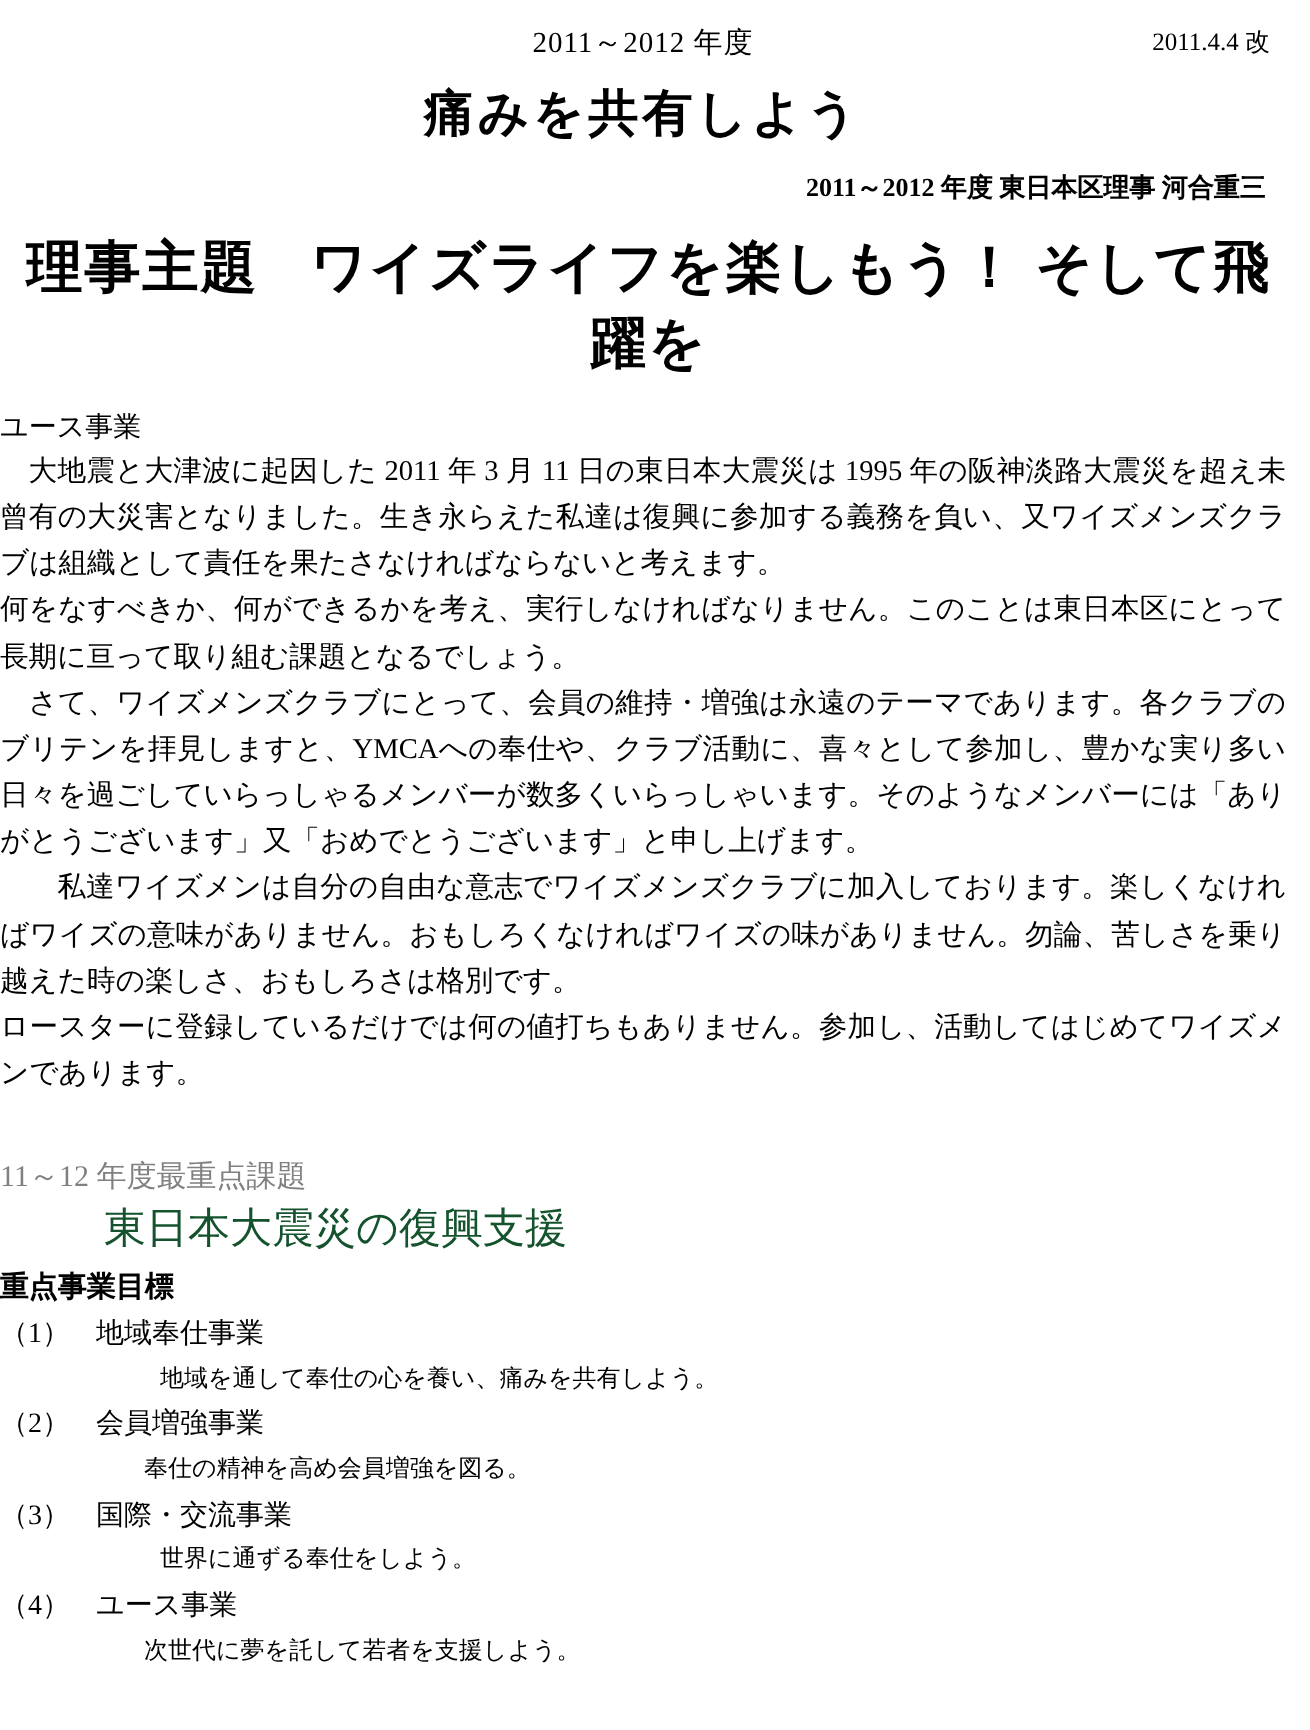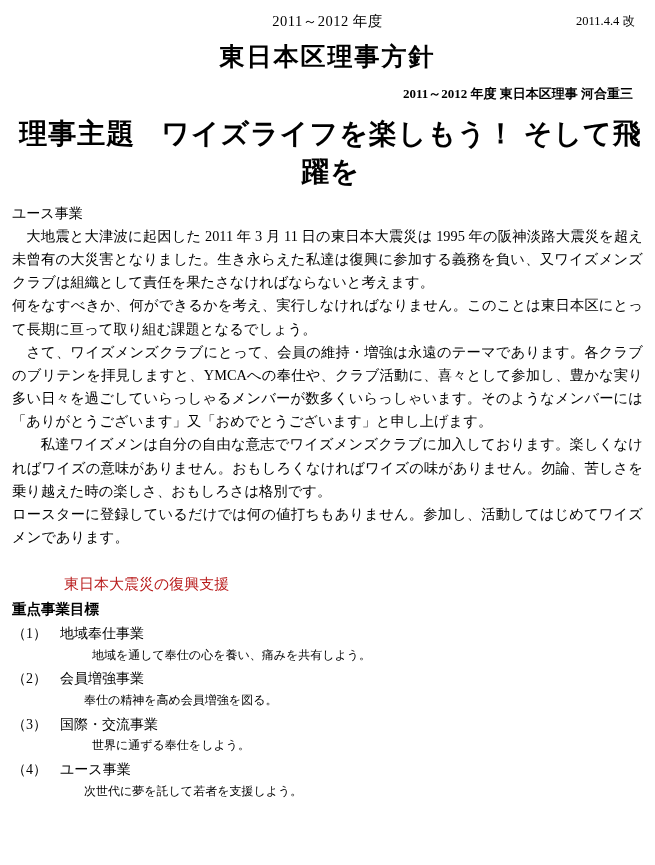--- a/index.html
+++ b/index.html
@@ -12,21 +12,21 @@
     height: 865px;
     font-family: "Liberation Serif", "DejaVu Serif", serif;
     color: #000000;
     overflow: hidden;
   }
   .page {
     position: relative;
     width: 655px;
     height: 865px;
     box-sizing: border-box;
-    padding: 10px 12px 0 12px;
+    padding: 10px 12px 0 0;
     font-family: Liberation Serif, serif;
   }
 
   
   .header-row {
     position: relative;
     height: 24px;
   }
   .fiscal-year {
     position: absolute;
@@ -89,22 +89,22 @@
 
   .spacer-lg { height: 26px; }
 
   .gray-heading {
     color: #808080;
     font-size: 15px;
     margin-top: 4px;
     margin-bottom: 2px;
   }
   .gray-sub {
-    color: #b91c1c;
-    font-size: 15px;
+    color: #14532d;
+    font-size: 21px;
     margin-left: 52px;
     margin-bottom: 6px;
   }
   .bold-heading {
     font-size: 14.5px;
     font-weight: bold;
     margin-bottom: 4px;
   }
 
   .num-item {
@@ -130,38 +130,39 @@
 </head>
 <body>
 
 <div class="page">
 
   <div class="header-row">
     <div class="fiscal-year">2011～2012 年度</div>
     <div class="revision-date">2011.4.4 改</div>
   </div>
 
-  <div class="doc-title">東日本区理事方針</div>
+  <div class="doc-title">痛みを共有しよう</div>
 
   <div class="byline">2011～2012 年度  東日本区理事  河合重三</div>
 
   <div class="theme-line">
     <span>理事主題</span><span class="gap"></span><span>ワイズライフを楽しもう！  そして飛躍を</span>
   </div>
 
   <div class="section-label">ユース事業</div>
 
   <p class="body-para indent1">大地震と大津波に起因した 2011 年 3 月 11 日の東日本大震災は 1995 年の阪神淡路大震災を超え未曾有の大災害となりました。生き永らえた私達は復興に参加する義務を負い、又ワイズメンズクラブは組織として責任を果たさなければならないと考えます。</p>
   <p class="body-para">何をなすべきか、何ができるかを考え、実行しなければなりません。このことは東日本区にとって長期に亘って取り組む課題となるでしょう。</p>
   <p class="body-para indent1">さて、ワイズメンズクラブにとって、会員の維持・増強は永遠のテーマであります。各クラブのブリテンを拝見しますと、YMCAへの奉仕や、クラブ活動に、喜々として参加し、豊かな実り多い日々を過ごしていらっしゃるメンバーが数多くいらっしゃいます。そのようなメンバーには「ありがとうございます」又「おめでとうございます」と申し上げます。</p>
   <p class="body-para indent2">私達ワイズメンは自分の自由な意志でワイズメンズクラブに加入しております。楽しくなければワイズの意味がありません。おもしろくなければワイズの味がありません。勿論、苦しさを乗り越えた時の楽しさ、おもしろさは格別です。</p>
   <p class="body-para">ロースターに登録しているだけでは何の値打ちもありません。参加し、活動してはじめてワイズメンであります。</p>
 
   <div class="spacer-lg"></div>
 
+  <div class="gray-heading">11～12 年度最重点課題</div>
   <div class="gray-sub">東日本大震災の復興支援</div>
 
   <div class="bold-heading">重点事業目標</div>
 
   <div>
     <div class="num-item">
       <span class="num">（1）</span><span class="name">地域奉仕事業</span>
     </div>
     <div class="num-desc deep">地域を通して奉仕の心を養い、痛みを共有しよう。</div>
 

